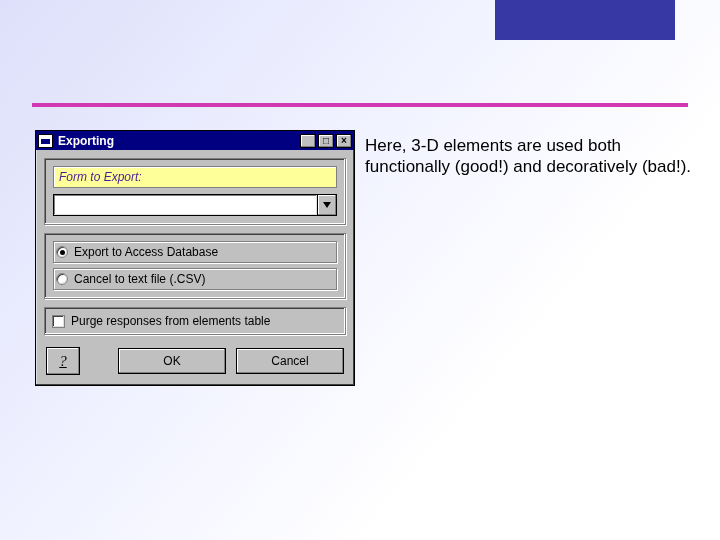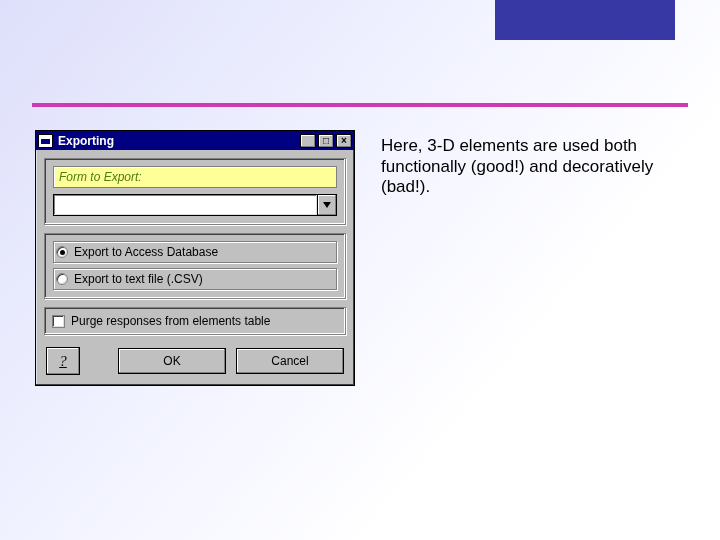--- a/index.html
+++ b/index.html
@@ -27,21 +27,21 @@
     right: 32px;
     height: 4px;
     background: #d139b2;
   }
   .content {
     position: absolute;
     top: 130px;
     left: 35px;
     right: 22px;
     display: flex;
-    gap: 26px;
+    gap: 10px;
   }
   
   .win {
     width: 320px;
     font-family: "MS Sans Serif", Tahoma, Arial, sans-serif;
     font-size: 12px;
     background: #c0c0c0;
     border: 1px solid #000;
     box-shadow: inset -1px -1px 0 #404040, inset 1px 1px 0 #dfdfdf;
   }
@@ -86,21 +86,21 @@
     margin-bottom: 8px;
     background:#c0c0c0;
   }
   .label-row {
     background: #ffff99;
     border: 1px solid #808080;
     box-shadow: inset 1px 1px 0 #fff;
     padding: 3px 5px;
     margin-bottom: 6px;
     font-style: italic;
-    color: #4d7c0f;
+    color: #4c1d95;
   }
   .combo {
     display: flex;
   }
   .combo-field {
     flex: 1;
     height: 22px;
     background: #fff;
     border: 1px solid #000;
     box-shadow: inset -1px -1px 0 #dfdfdf, inset 1px 1px 0 #808080;
@@ -200,21 +200,21 @@
         </div>
       </div>
 
       <div class="inset-group">
         <div class="radio-row">
           <div class="radio checked"></div>
           <span>Export to Access Database</span>
         </div>
         <div class="radio-row" style="margin-bottom:0">
           <div class="radio"></div>
-          <span>Export to text file (.CSV)</span>
+          <span>Cancel to text file (.CSV)</span>
         </div>
       </div>
 
       <div class="inset-group" style="padding:5px 6px">
         <div class="check-row" style="border:none;box-shadow:none;margin:0;padding:1px">
           <div class="checkbox"></div>
           <span>Purge responses from elements table</span>
         </div>
       </div>
 

